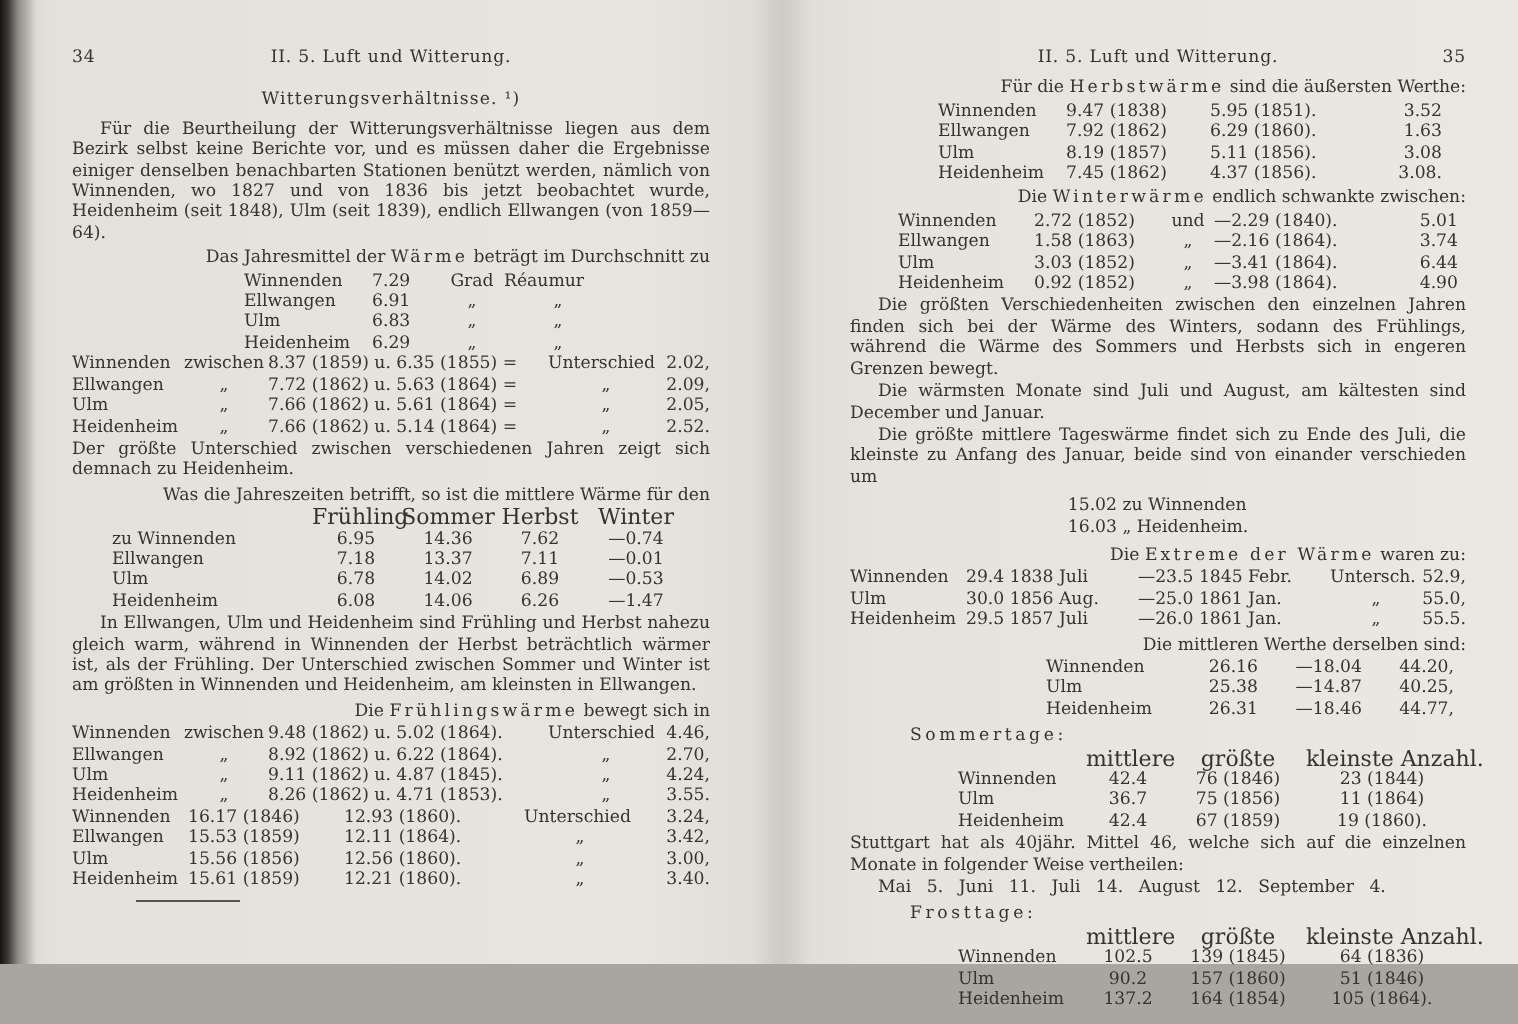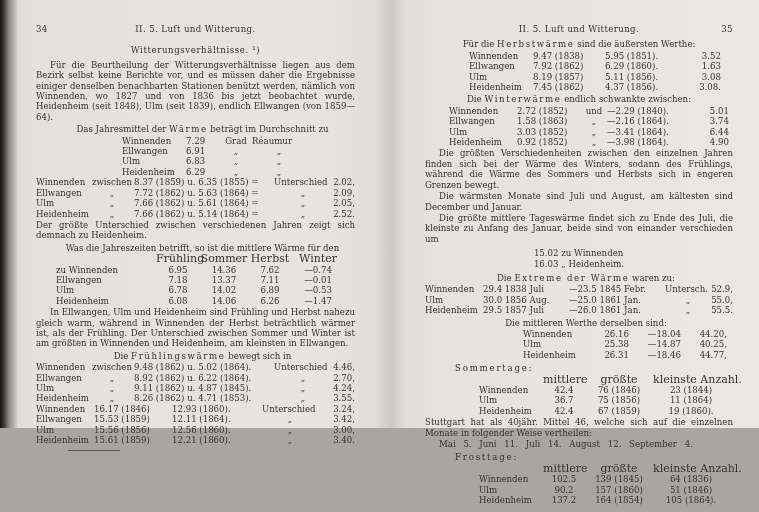--- a/index.html
+++ b/index.html
@@ -3,21 +3,21 @@
 <meta charset="utf-8">
 <style>
   html,body { margin:0; padding:0; }
   body {
     width:759px; height:512px; overflow:hidden;
     background:#a8a6a0;
     font-family:"DejaVu Serif", serif;
     color:#36332d;
   }
   .scan {
-    position:relative; width:759px; height:428px;
+    position:relative; width:759px; height:482px;
     background:linear-gradient(90deg,#cfcdc7 0px,#e3e1db 26px,#e7e5df 42%,#dedcd6 51%,#e5e3dd 58%,#eae8e2 100%);
     font-size:8.6px; line-height:10.4px;
   }
   .spine-shadow { position:absolute; left:0; top:0; bottom:0; width:18px;
     background:linear-gradient(90deg,#141412 0px,#3c3a36 4px,#8e8c86 9px,rgba(230,228,222,0) 18px); }
   .gutter-shadow { position:absolute; left:376px; top:0; bottom:0; width:30px;
     background:linear-gradient(90deg,rgba(110,108,102,0) 0%,rgba(110,108,102,0.16) 50%,rgba(110,108,102,0) 100%); }
   .pages { position:absolute; left:0; top:0; right:0; bottom:0; display:flex; }
   .page { position:relative; box-sizing:border-box; }
   .page-left  { width:383px; padding:24px 28px 0 36px; }
@@ -27,21 +27,21 @@
   .runhead .num { width:32px; }
   .runhead .num.right { text-align:right; }
   .runhead .title { flex:1; text-align:center; }
   .page-left  .runhead { margin-bottom:11px; }
   .page-right .runhead { margin-bottom:5px; }
 
   .chap-head { text-align:center; font-weight:normal; letter-spacing:0.6px; margin:0 0 4px 0; }
 
   p { margin:1px 0; text-align:justify; }
   p.indent { text-indent:14px; }
-  p.lead { text-indent:14px; text-align:center; margin-top:2px; }
+  p.lead { text-indent:14px; text-align:right; margin-top:2px; }
   p.noindent { text-align:justify; }
   .sperr { letter-spacing:1.6px; }
   .h-sperr { letter-spacing:1.8px; margin-left:30px; text-align:left; margin-top:3px; }
 
   .gr { display:grid; margin:0; }
   .gr span { white-space:nowrap; overflow:visible; }
   .c { text-align:center; }
   .r { text-align:right; }
 
   .g-annual  { grid-template-columns:64px 34px 32px 54px; margin-left:86px; }

